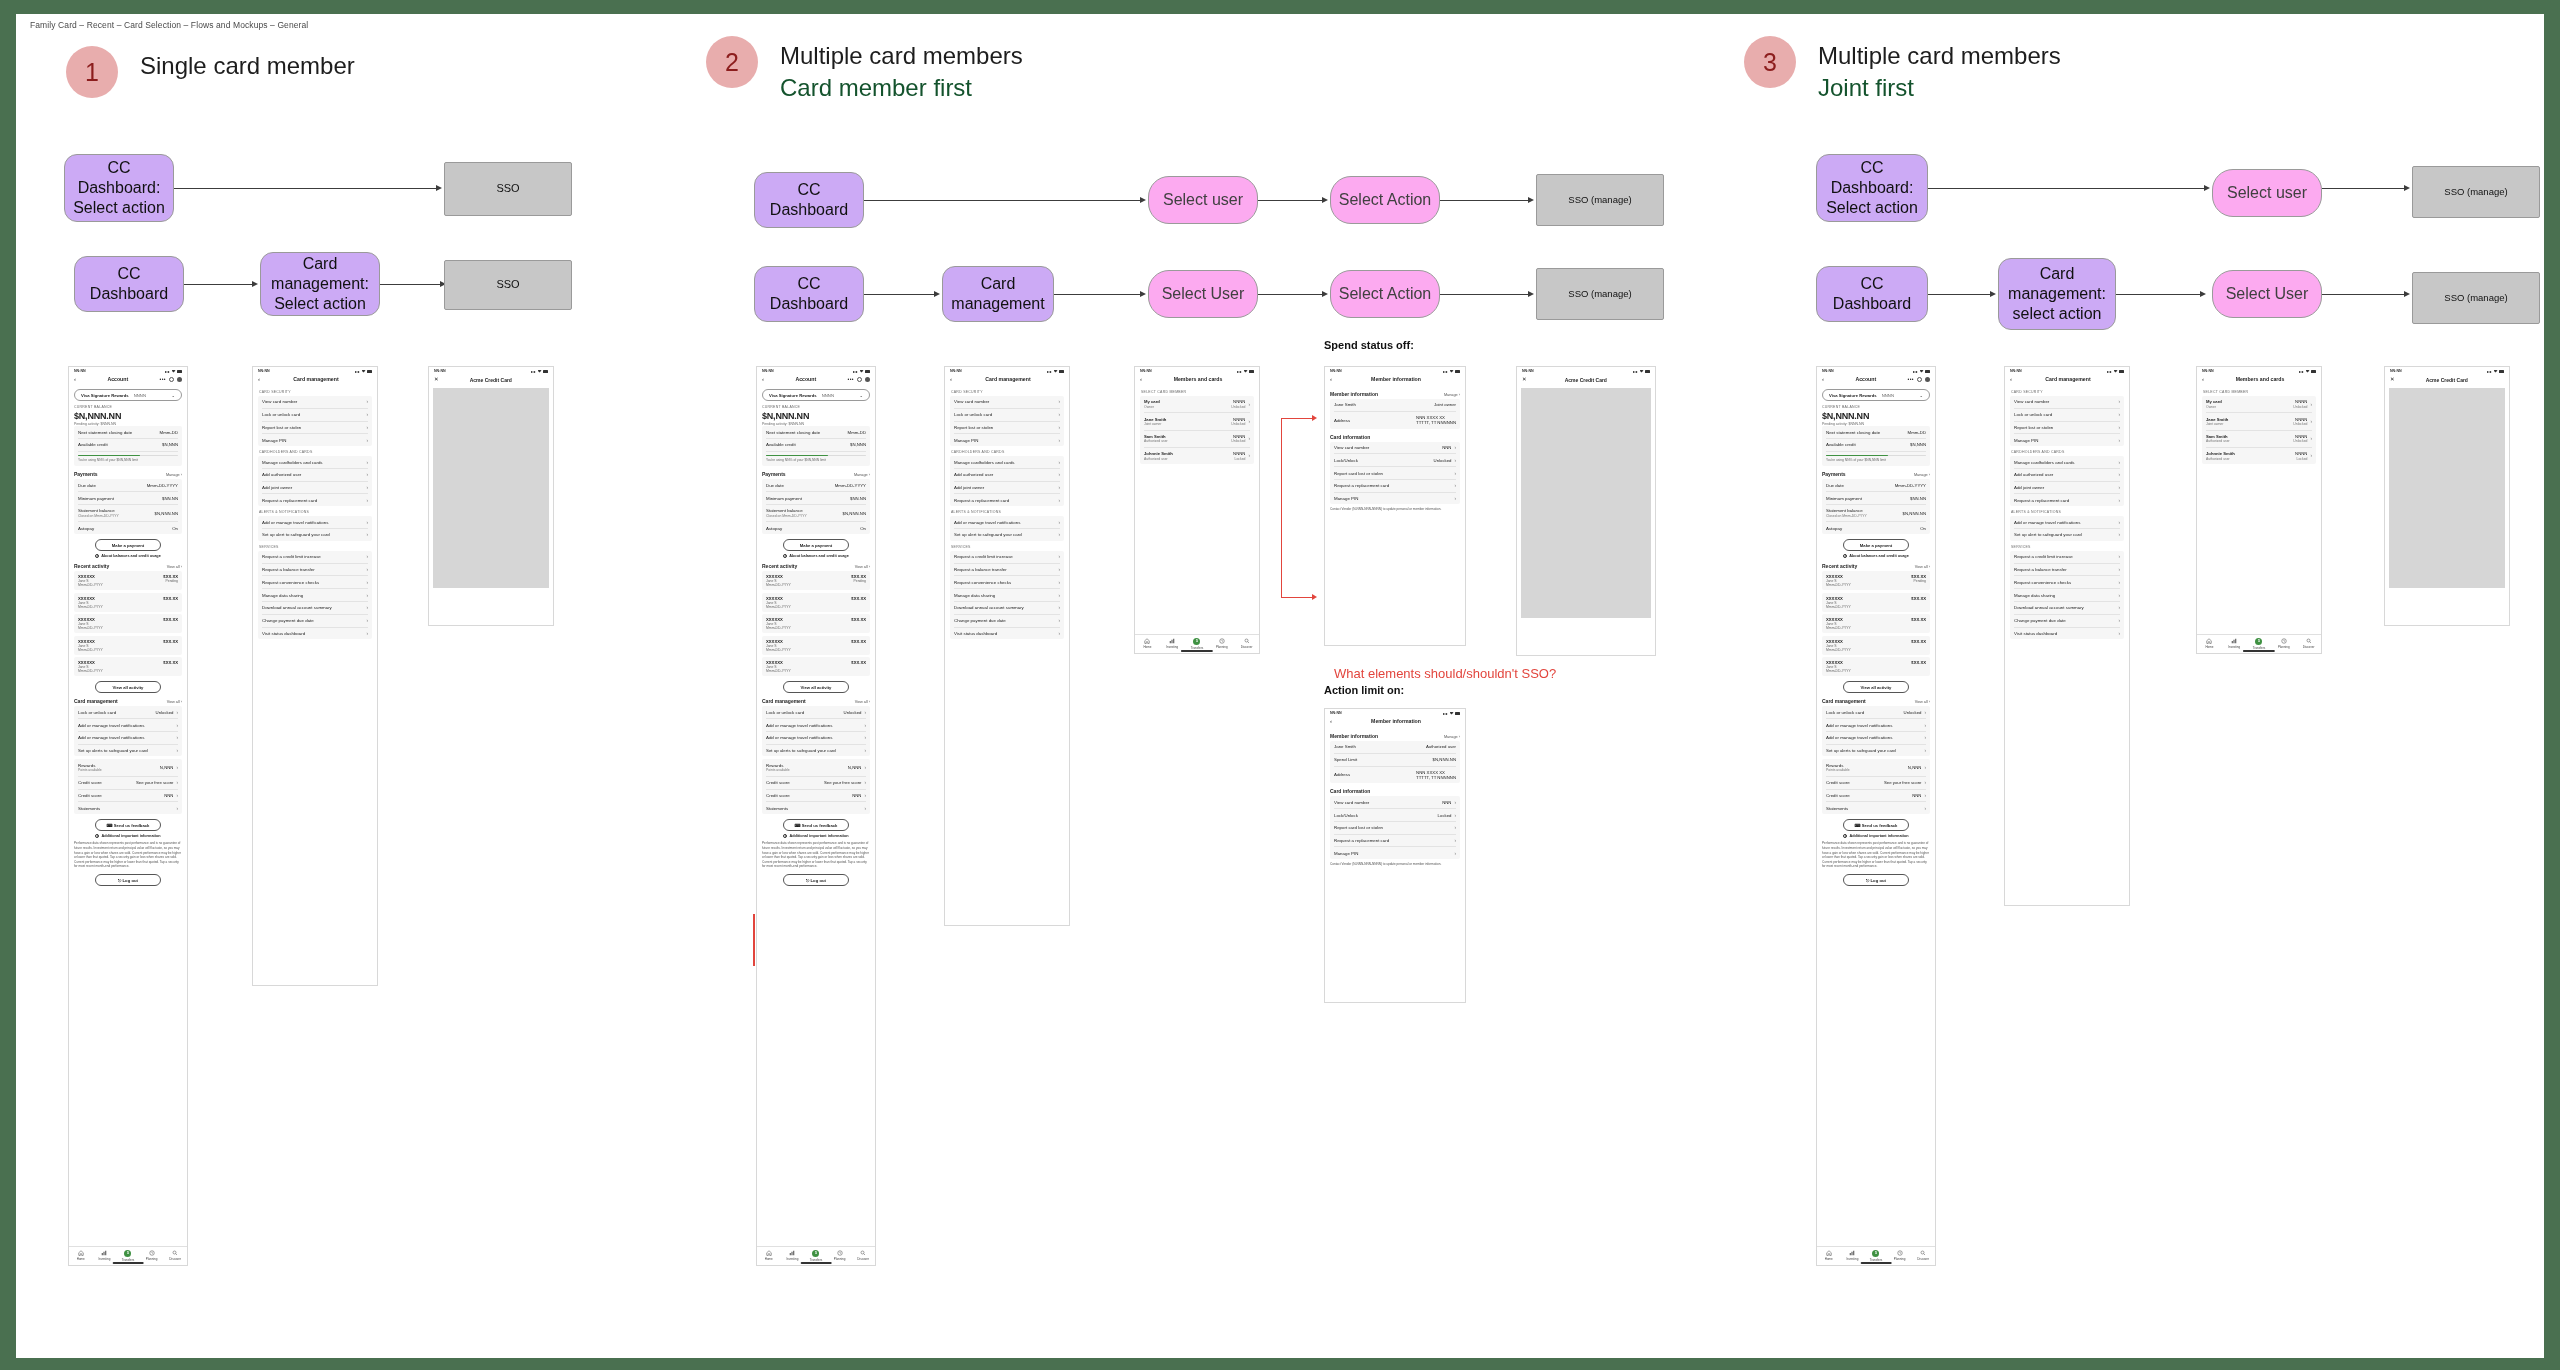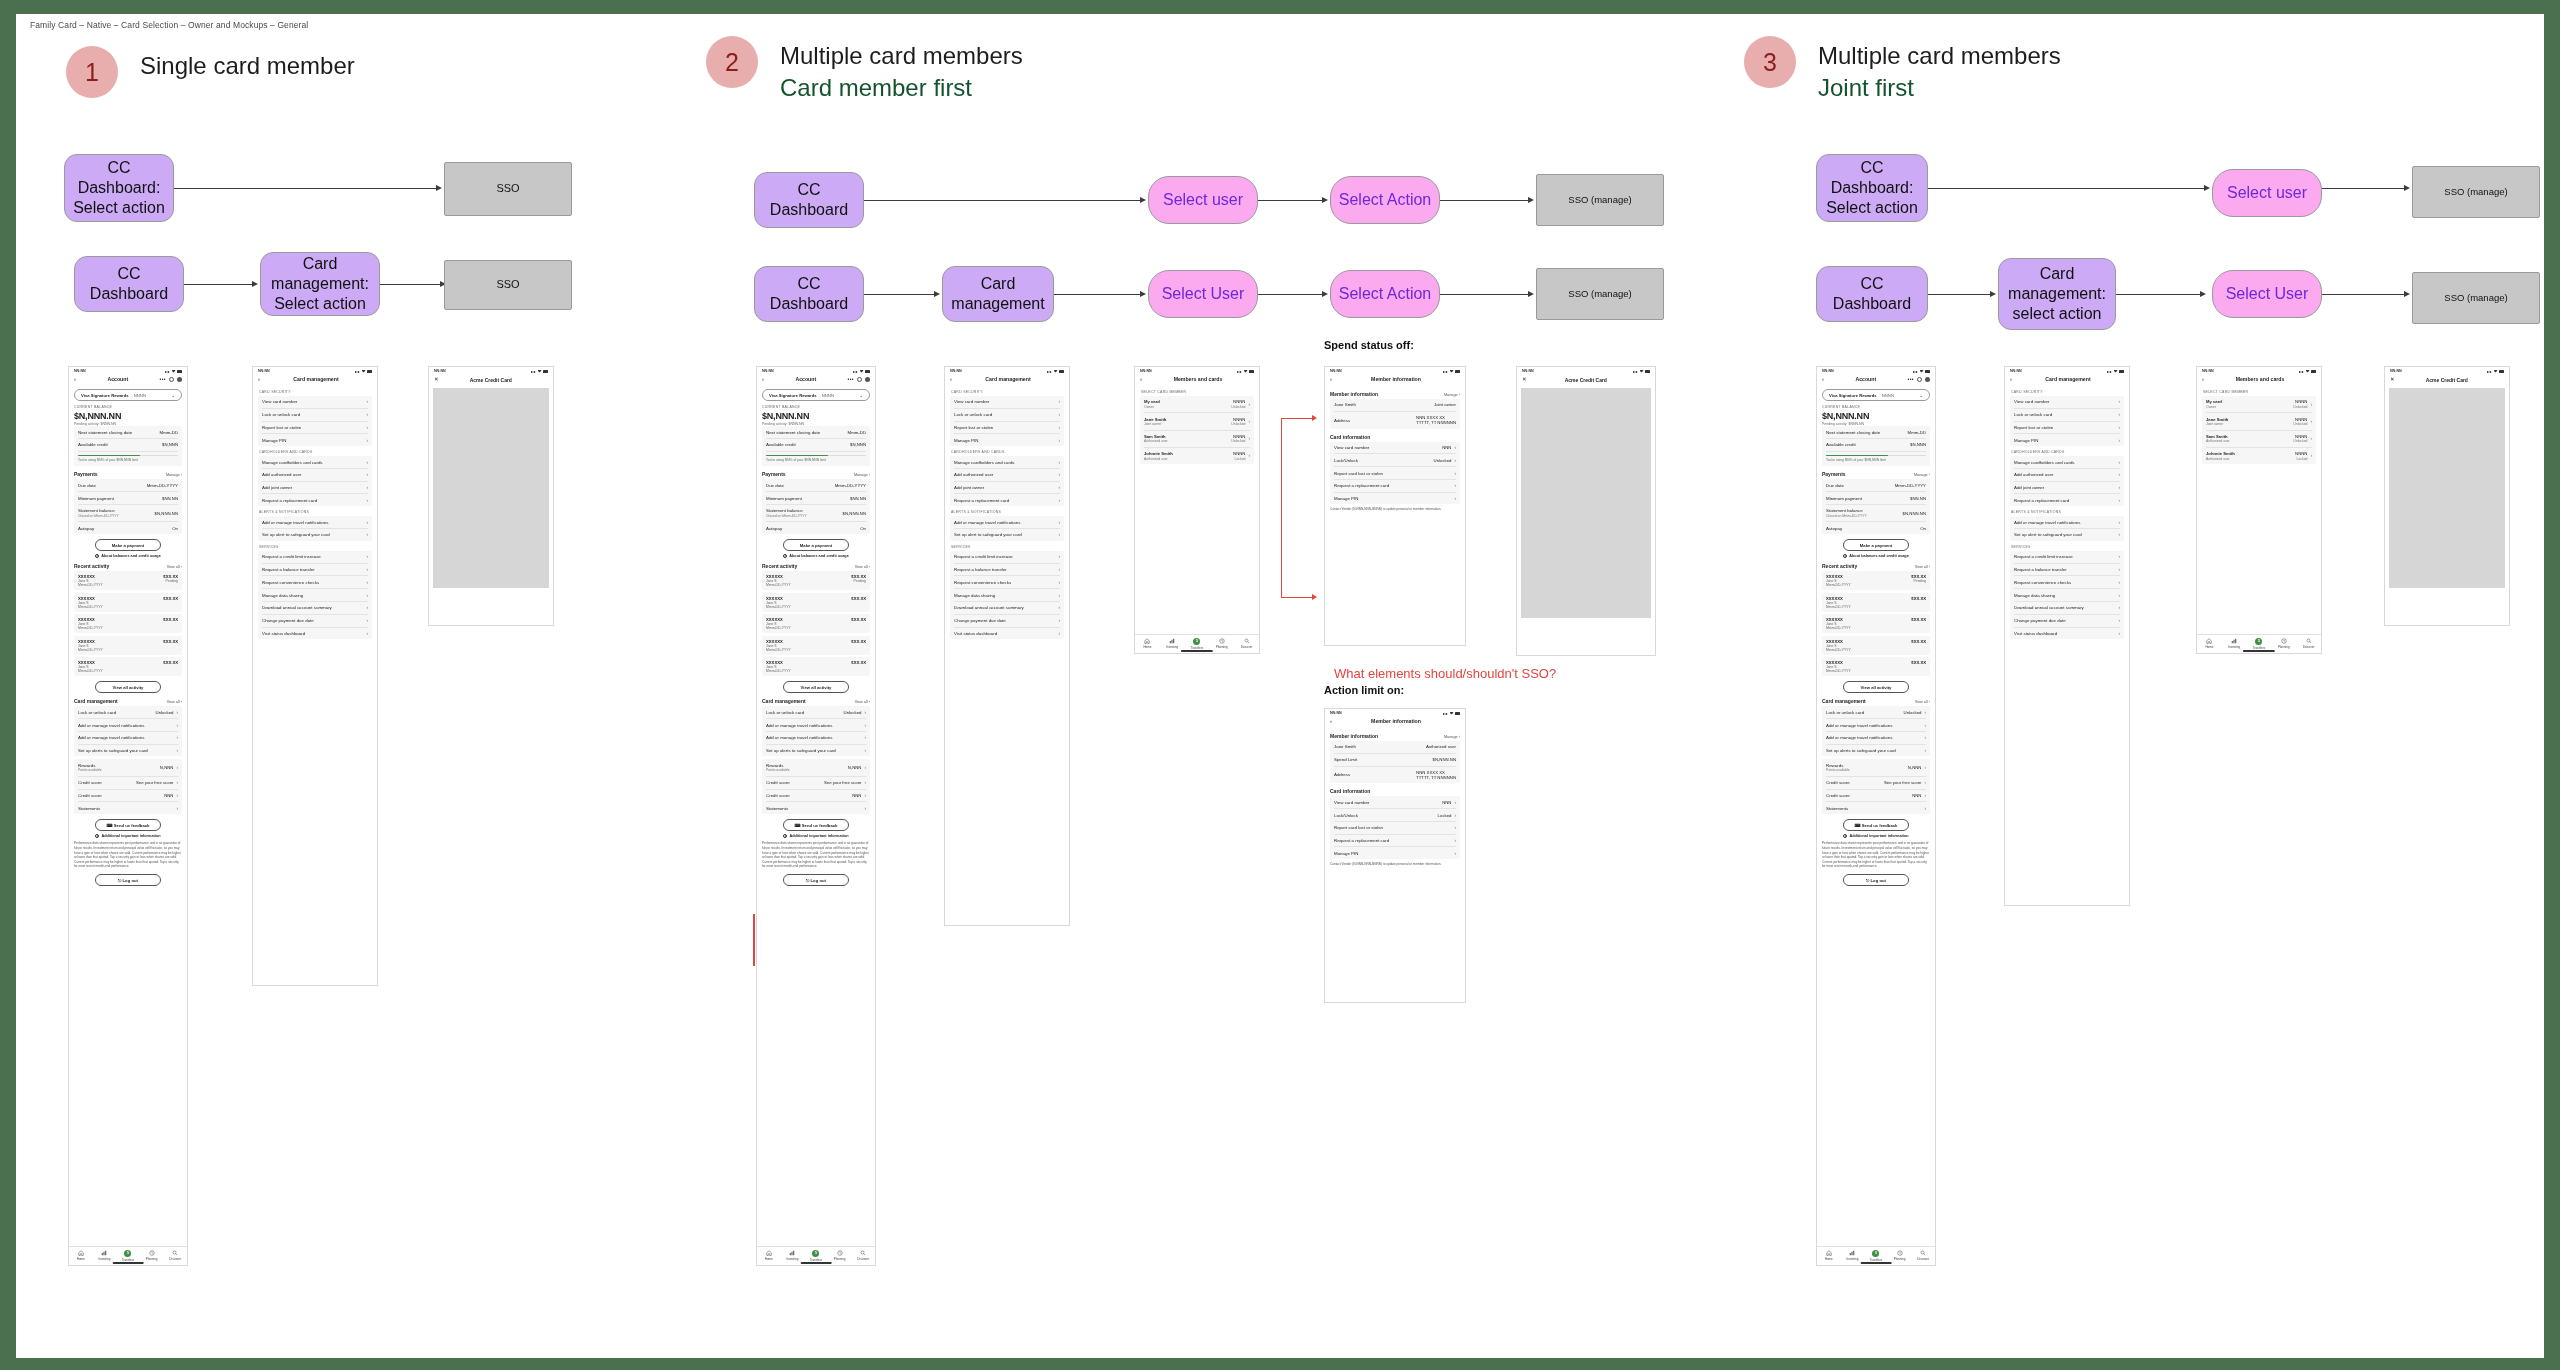--- a/index.html
+++ b/index.html
@@ -34,21 +34,21 @@
   .scn-t2 { font-size: 24px; color: #14532d; font-weight: 400; line-height: 1.32; white-space: nowrap; }
 
   
   .flow-node {
     position: absolute;
     display: flex; align-items: center; justify-content: center;
     text-align: center; line-height: 1.25;
     border: 1px solid #9a9a9a;
   }
   .n-purple { background: #ccaaf5; border-radius: 13px; color: #111; }
-  .n-pink   { background: #fcaaf0; border-radius: 21px; color: #6d28d9; justify-content: center; }
+  .n-pink   { background: #fcaaf0; border-radius: 21px; color: #404040; justify-content: center; }
   .n-gray   { background: #c7c7c7; border-radius: 2px; color: #111; }
   .n-label { padding: 2px 6px; }
 
   .flow-line { position: absolute; height: 1px; background: #3c3c3c; }
   .flow-arrow {
     position: absolute; width: 0; height: 0;
     border-top: 3.5px solid transparent;
     border-bottom: 3.5px solid transparent;
     border-left: 6px solid #3c3c3c;
   }
@@ -195,21 +195,21 @@
   }
   .sso-x { font-size: 5.5px; line-height:1; }
   .sso-title { flex:1; text-align:center; font-size:5px; font-weight:bold; }
   .sso-body { margin: 2px 4px; background:#d6d6d6; }
 </style>
 </head>
 <body>
 
 <div class="canvas">
 
-  <div class="breadcrumb">Family Card – Native – Card Selection – Owner and Mockups – General</div>
+  <div class="breadcrumb">Family Card – Recent – Card Selection – Flows and Mockups – General</div>
 
   <div class="scn-head" style="left:50px; top:32px;">
     <div class="scn-badge">1</div>
     <div class="scn-titles">
       <div class="scn-t1">Single card member</div>
     </div>
   </div>
 
   <div class="scn-head" style="left:690px; top:22px;">
     <div class="scn-badge">2</div>

